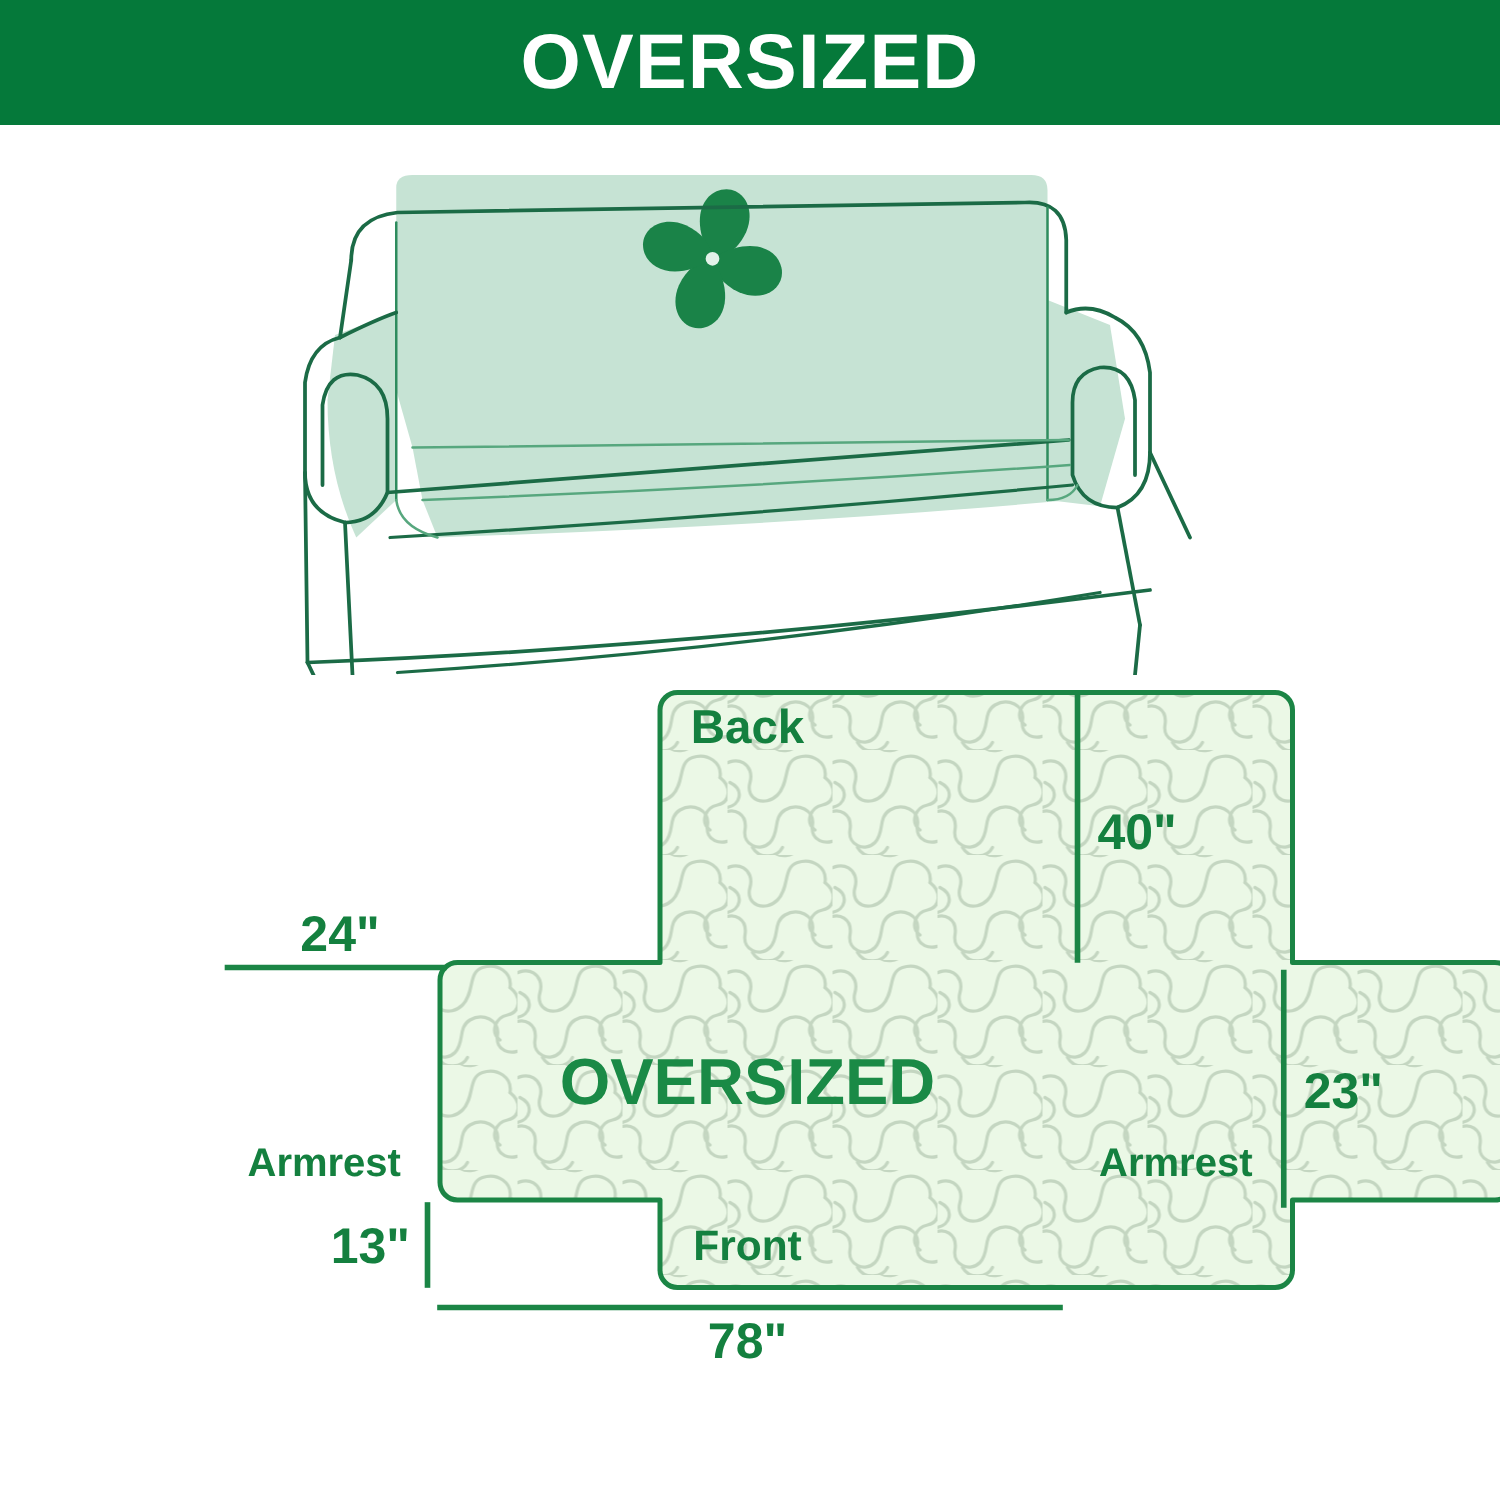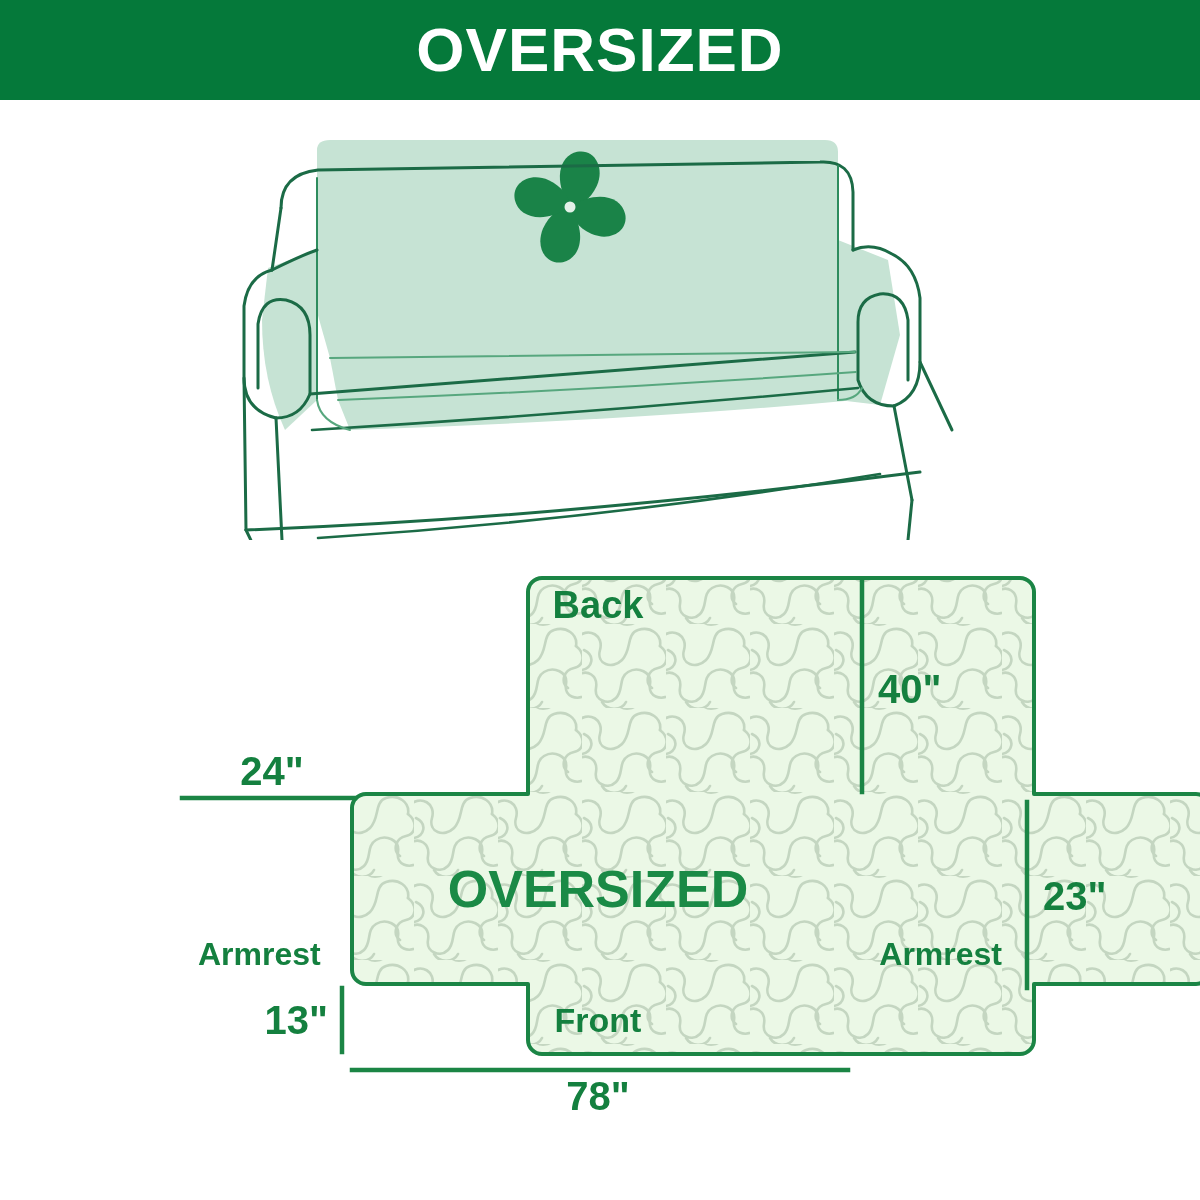--- a/index.html
+++ b/index.html
@@ -44,21 +44,21 @@
     top: 100px;
     width: 1200px;
     height: 440px;
   }
   #sofa-svg { display: block; }
 
   
   #size-diagram {
     position: absolute;
     left: 0;
-    top: 540px;
+    top: 516px;
     width: 1028px;
     height: 660px;
   }
   #diagram-svg { display: block; }
 
   .dim-label {
     font-family: "Liberation Sans", "DejaVu Sans", sans-serif;
     font-weight: 700;
     fill: #14803f;
   }

